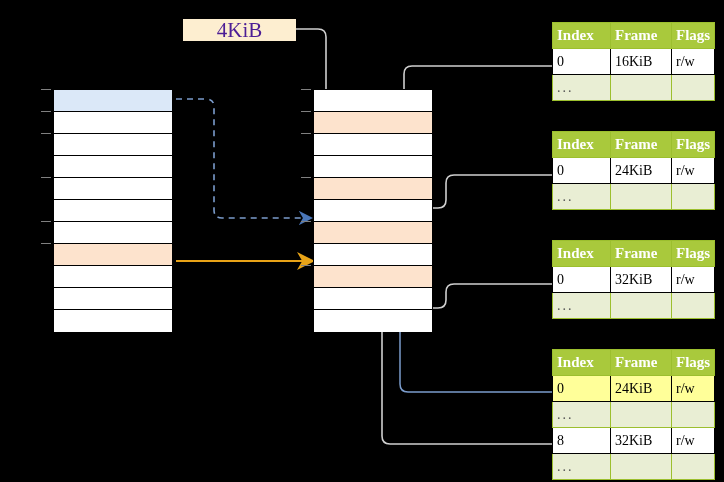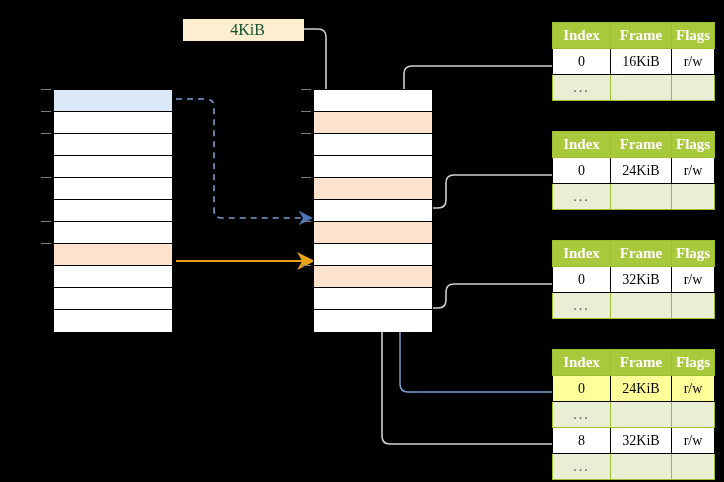--- a/index.html
+++ b/index.html
@@ -13,28 +13,28 @@
   
   .memtable{position:absolute;border:1px solid #000;box-sizing:border-box;background:#fff;}
   .memrow{box-sizing:border-box;border-bottom:1px solid #000;background:#fff;}
   .memrow:last-child{border-bottom:none;}
   .memrow.blue{background:#dbe8f8;}
   .memrow.orange{background:#fde3cd;}
 
   .tick{position:absolute;height:1px;background:#808080;width:10px;}
 
   
-  .chip{position:absolute;background:#fdeed0;color:#14532d;text-align:center;
-        font-size:16px;line-height:22px;white-space:nowrap;padding-left:8px;}
+  .chip{position:absolute;background:#fdeed0;color:#4c1d95;text-align:center;
+        font-size:21px;line-height:22px;white-space:nowrap;}
 
   
   .ptable{position:absolute;border:1px solid #9cbf2e;border-collapse:collapse;
           background:#fff;table-layout:fixed;}
   .ptable td,.ptable th{border:1px solid #000;padding:0 4px;font-size:14px;
-          height:26px;box-sizing:border-box;vertical-align:middle;text-align:center;
+          height:26px;box-sizing:border-box;vertical-align:middle;text-align:left;
           font-family:"Liberation Serif","DejaVu Serif",serif;color:#000;}
   .ptable th{background:#a9c93c;color:#fff;font-weight:bold;border-color:#9cbf2e;
           font-size:15px;}
   .ptable tr.ellipsis td{background:#e9eed4;border-color:#9cbf2e;color:#555;
           letter-spacing:2px;}
   .ptable td.hl{background:#ffff99;}
   .col-i{width:58px;} .col-f{width:61px;margin-top:31px;} .col-g{width:43px;}
 </style>
 </head>
 <body>

